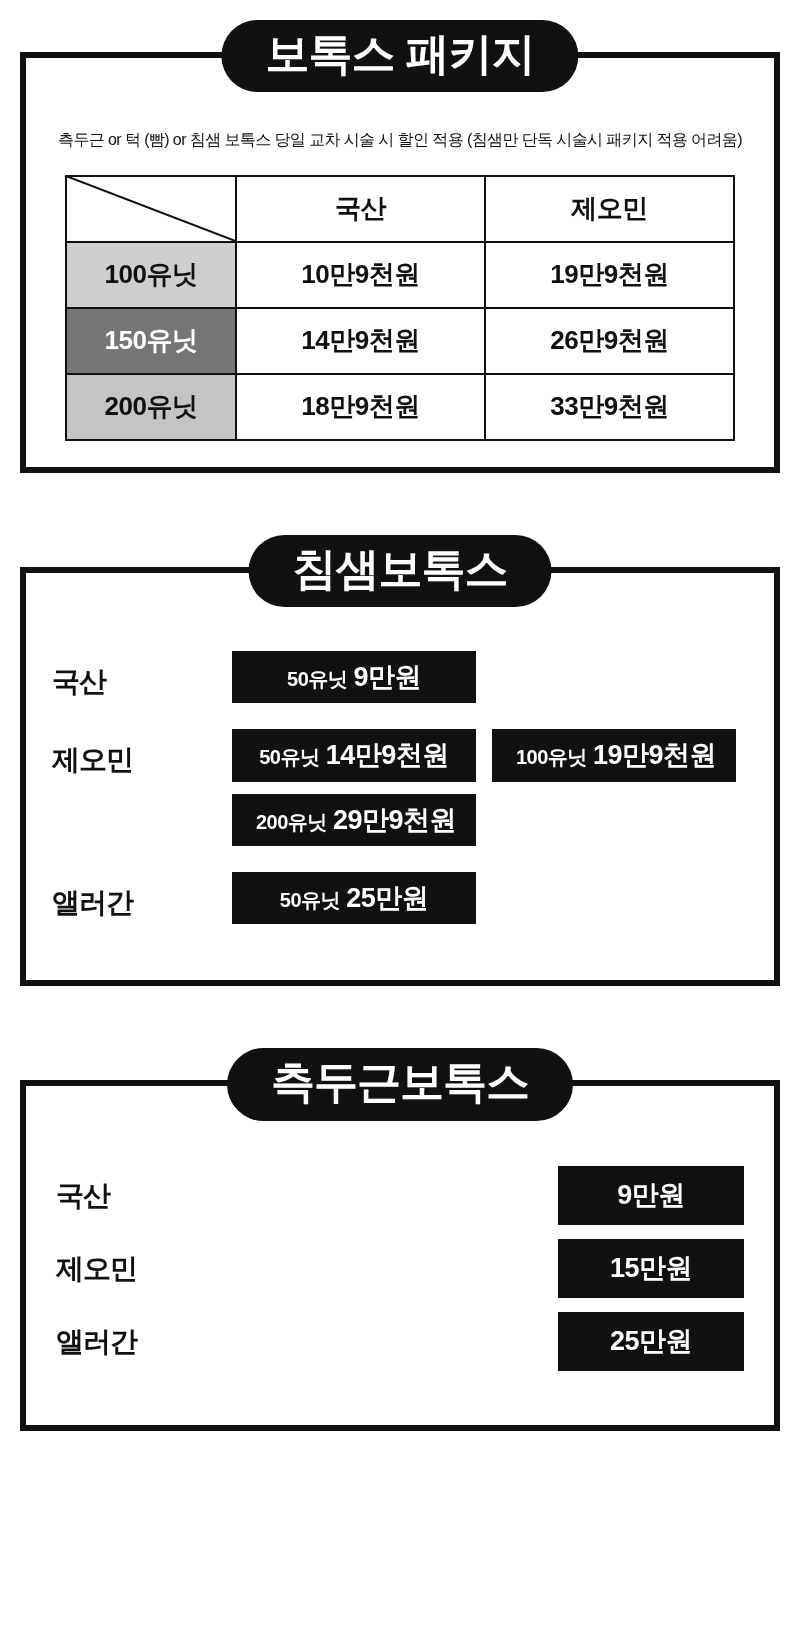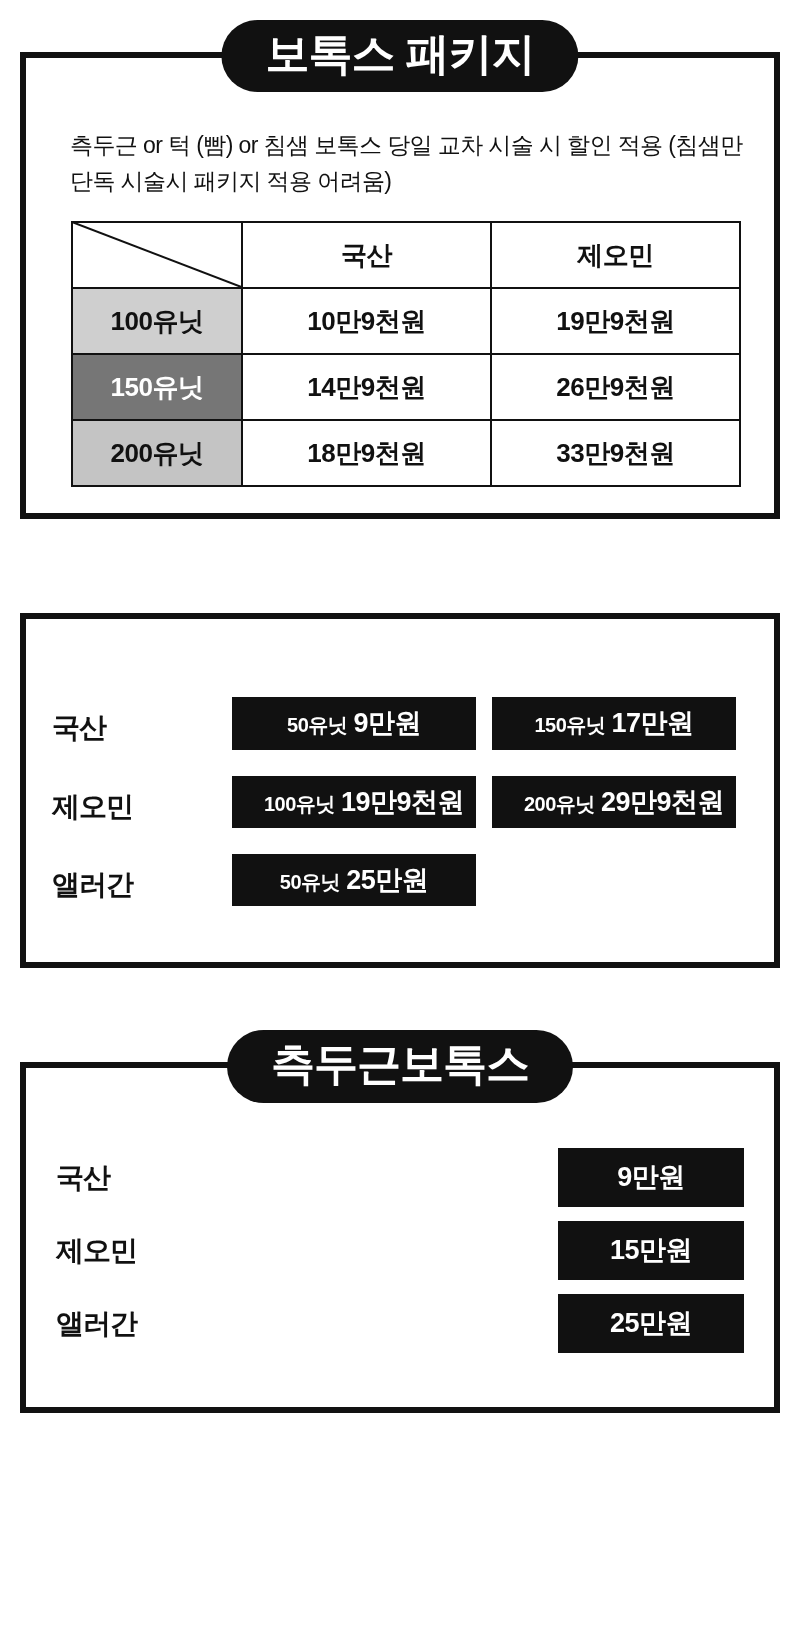--- a/index.html
+++ b/index.html
@@ -43,24 +43,24 @@
     letter-spacing: -1px;
     padding: 10px 44px 14px 44px;
     white-space: nowrap;
     line-height: 1.1;
     z-index: 5;
   }
 
   
   #section-package {
     margin-top: 52px;
-    padding: 70px 28px 26px 40px;
+    padding: 70px 28px 26px 28px;
   }
   .note {
-    font-size: 23px;
+    font-size: 16px;
     line-height: 1.55;
     letter-spacing: -0.6px;
     color: #111111;
     margin: 0 0 22px 4px;
     font-weight: 500;
   }
   table.price-table {
     border-collapse: collapse;
     width: 670px;
     margin: 0 auto;
@@ -134,21 +134,21 @@
     flex-wrap: wrap;
     gap: 12px 16px;
     flex: 1;
   }
   .chip {
     background: #111111;
     color: #ffffff;
     font-weight: bold;
     font-size: 24px;
     letter-spacing: -0.5px;
-    padding: 10px 32px;
+    padding: 10px 24px;
     text-align: center;
     box-sizing: border-box;
     white-space: nowrap;
     line-height: 1.2;
   }
   .chip.w2 { width: 244px; }
   .chip .u { font-size: 20px; }
   .chip .v { font-size: 27px; }
 
   
@@ -213,39 +213,40 @@
         <tr>
           <td class="row-label shade-3">200유닛</td>
           <td class="price-cell big">18만9천원</td>
           <td class="price-cell big">33만9천원</td>
         </tr>
       </tbody>
     </table>
   </section>
 
   <section class="card" id="section-saliva">
+    <div class="card-title">침샘보톡스</div>
 
     <div class="brand-block">
       <div class="brand-name">국산</div>
       <div class="chip-grid">
         <div class="chip w2">
           <span class="u">50유닛</span>
           <span class="v">9만원</span>
         </div>
-        <div class="chip w2">
-          <span class="u">150유닛</span>
-          <span class="v">17만원</span>
-        </div>
       </div>
     </div>
 
     <div class="brand-block">
       <div class="brand-name">제오민</div>
       <div class="chip-grid">
         <div class="chip w2">
+          <span class="u">50유닛</span>
+          <span class="v">14만9천원</span>
+        </div>
+        <div class="chip w2">
           <span class="u">100유닛</span>
           <span class="v">19만9천원</span>
         </div>
         <div class="chip w2">
           <span class="u">200유닛</span>
           <span class="v">29만9천원</span>
         </div>
       </div>
     </div>
 

